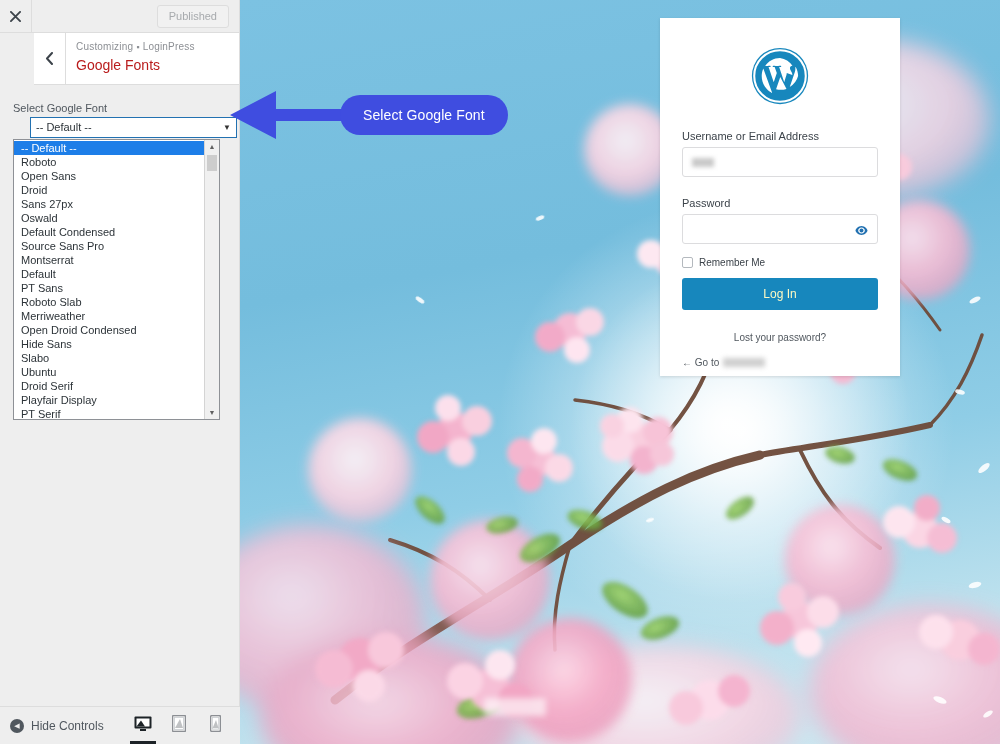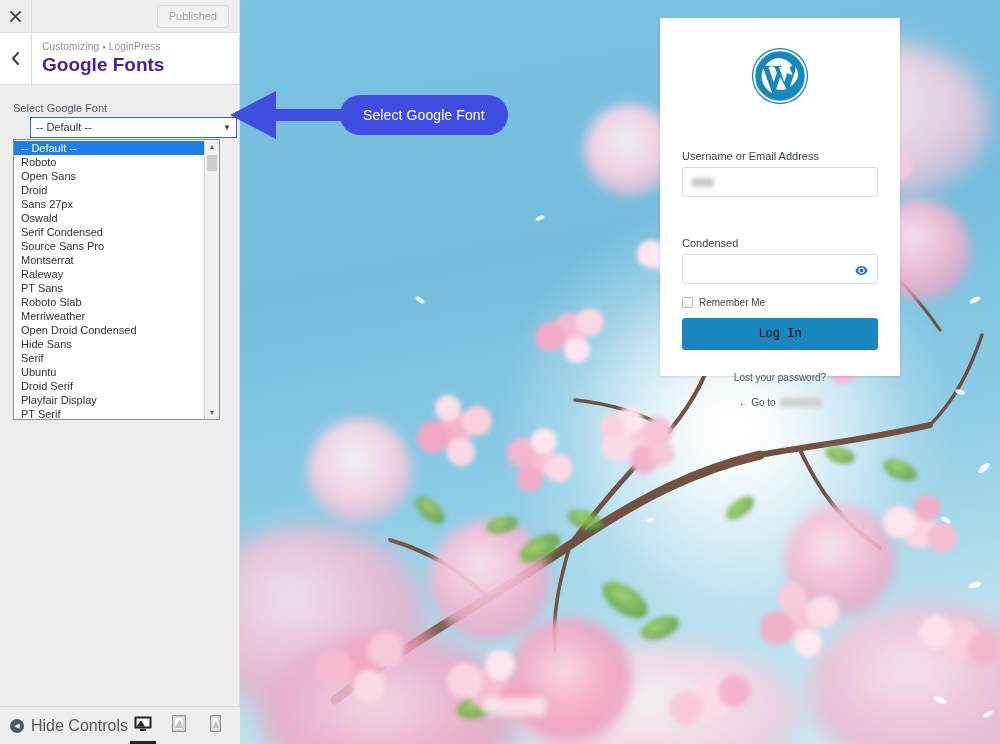--- a/index.html
+++ b/index.html
@@ -43,37 +43,37 @@
     font-size: 11px;
     padding: 4px 11px 5px;
     border-radius: 3px;
     cursor: default;
   }
   .cz-header {
     position: relative;
     height: 52px;
     background: #fff;
     border-bottom: 1px solid #ddd;
-    display: flex; align-items: stretch;
+    display: flex; align-items: stretch; margin-left: 34px;
   }
   .cz-back {
     width: 32px;
     display: flex; align-items: center; justify-content: center;
     border-right: 1px solid #ddd;
     color: #3c434a; font-size: 13px; font-weight: bold;
     cursor: pointer;
   }
   .cz-titles { padding: 7px 0 0 10px; }
   .cz-breadcrumb {
     font-size: 10px; color: #8c8f94; letter-spacing: .2px;
     line-height: 14px;
   }
   .cz-breadcrumb .sep { padding: 0 3px; font-size: 9px; }
   .cz-panel-title {
-    font-size: 19px; color: #4c1d95; font-weight: bold;
+    font-size: 14px; color: #b91c1c; font-weight: normal;
     line-height: 20px; margin-top: 1px;
   }
 
   .cz-body {
     position: absolute;
     top: 86px; left: 0; right: 0; bottom: 38px;
     background: #eeeeee;
     padding: 16px 13px 0 13px;
   }
   .field-label {
@@ -148,21 +148,21 @@
   }
   .hide-controls {
     display: flex; align-items: center;
     margin-left: 10px; cursor: pointer;
   }
   .hc-circle {
     width: 14px; height: 14px; border-radius: 50%;
     background: #50575e; color: #eee;
     font-size: 7px; line-height: 14px; text-align: center;
   }
-  .hc-label { font-size: 16px; color: #50575e; margin-left: 7px; }
+  .hc-label { font-size: 12px; color: #50575e; margin-left: 7px; }
   .device-btns {
     margin-left: auto; margin-right: 14px;
     display: flex; align-items: flex-end; gap: 14px;
   }
   .dev-btn {
     width: 22px; height: 28px;
     display: flex; align-items: center; justify-content: center;
     position: relative; cursor: pointer;
   }
   .dev-btn.active::after {
@@ -200,21 +200,21 @@
     left: 420px; top: 18px;
     width: 240px; height: 358px;
     background: #fff;
     box-shadow: 0 1px 3px rgba(0,0,0,.13);
     padding: 22px 22px 0;
     z-index: 10;
   }
   .wp-logo-wrap { display: flex; justify-content: center; margin-top: 6px; }
   .wp-label {
     font-size: 11px; color: #3c434a;
-    margin-top: 40px; margin-bottom: 5px; display: block;
+    margin-top: 20px; margin-bottom: 5px; display: block;
   }
   .wp-input {
     width: 100%; height: 30px;
     border: 1px solid #dcdcde;
     border-radius: 3px;
     background: #fff;
     position: relative;
     box-shadow: 0 0 0 transparent;
   }
   .wp-input .redact-inline {
@@ -236,33 +236,33 @@
   .wp-check {
     width: 11px; height: 11px;
     border: 1px solid #b4b9be;
     border-radius: 2px; background: #fff;
     cursor: pointer;
   }
   .wp-remember-label { font-size: 10px; color: #3c434a; margin-left: 6px; }
   .wp-submit {
     width: 100%; height: 32px;
     background: #1787bd;
-    color: #000000; border: none; border-radius: 3px;
+    color: #fef9c3; border: none; border-radius: 3px;
     font-size: 12px; margin-top: 10px;
     cursor: pointer;
-    font-family: Liberation Mono, monospace;
+    font-family: Liberation Sans, sans-serif;
   }
   .wp-lost {
     text-align: center; margin-top: 22px;
     font-size: 10px; color: #50575e; cursor: pointer;
   }
   .wp-goto {
     text-align: center; margin-top: 14px;
     font-size: 10px; color: #50575e; cursor: pointer;
-    display: flex; justify-content: center; align-items: center; gap: 4px;
+    display: flex; justify-content: flex-start; align-items: center; gap: 4px;
   }
   .wp-goto .redact-inline2 {
     display: inline-block;
     width: 42px; height: 9px;
     background: #cfcfcf;
     filter: blur(2.4px);
   }
 
   
   .callout-group { position: absolute; left: 218px; top: 84px; z-index: 60; }
@@ -506,21 +506,21 @@
             <path fill="#ffffff" d="M12.5 32c0-2.8.6-5.5 1.7-7.9l9.5 26.1C17.2 46.9 12.5 40 12.5 32zm32.7-1c0-1.7-.6-2.9-1.2-3.9-.7-1.2-1.4-2.2-1.4-3.4 0-1.4 1-2.6 2.5-2.6h.2A19.3 19.3 0 0 0 32 12.7c-6.6 0-12.4 3.4-15.8 8.5h1.2c1.6 0 4-.2 4-.2.8 0 .9 1.2.1 1.3 0 0-.8.1-1.7.2l5.5 16.2 3.3-9.8-2.3-6.4c-.8-.1-1.6-.2-1.6-.2-.8 0-.7-1.3.1-1.3 0 0 2.4.2 3.9.2 1.6 0 4-.2 4-.2.8 0 .9 1.2.1 1.3 0 0-.8.1-1.7.2l5.4 16.1 1.5-5c.7-2.1 1.2-3.6 1.2-4.9zM32.3 33.1l-4.5 13a19.4 19.4 0 0 0 11.1-.3l-.1-.2-6.5-12.5zm16-10.6c.1.5.1 1 .1 1.6 0 1.6-.3 3.4-1.2 5.6l-4.8 13.9A19.3 19.3 0 0 0 51.3 32c0-3.4-.9-6.6-2.4-9.4l-.6-.1z"></path>
           </svg>
         </span>
       </div>
 
       <label class="wp-label">Username or Email Address</label>
       <div class="wp-input">
         <span class="redact-inline"></span>
       </div>
 
-      <label class="wp-label">Condensed</label>
+      <label class="wp-label">Password</label>
       <div class="wp-input">
         <span class="wp-eye">
           <svg width="15" height="15" viewBox="0 0 20 20" aria-hidden="true">
             <path d="M10 4C5.5 4 2 8.2 2 10s3.5 6 8 6 8-4.2 8-6-3.5-6-8-6zm0 10c-2.4 0-4.4-1.8-4.4-4S7.6 6 10 6s4.4 1.8 4.4 4-2 4-4.4 4z" fill="#2271b1"></path>
             <circle cx="10" cy="10" r="2.6" fill="#2271b1"></circle>
           </svg>
         </span>
       </div>
 
       <div class="wp-remember">
@@ -575,30 +575,30 @@
         </div>
 
         <div class="font-list">
           <div class="font-list-inner" id="font-list-inner">
               <div class="font-opt selected">-- Default --</div>
               <div class="font-opt">Roboto</div>
               <div class="font-opt">Open Sans</div>
               <div class="font-opt">Droid</div>
               <div class="font-opt">Sans 27px</div>
               <div class="font-opt">Oswald</div>
-              <div class="font-opt">Serif Condensed</div>
+              <div class="font-opt">Default Condensed</div>
               <div class="font-opt">Source Sans Pro</div>
               <div class="font-opt">Montserrat</div>
-              <div class="font-opt">Raleway</div>
+              <div class="font-opt">Default</div>
               <div class="font-opt">PT Sans</div>
               <div class="font-opt">Roboto Slab</div>
               <div class="font-opt">Merriweather</div>
               <div class="font-opt">Open Droid Condensed</div>
               <div class="font-opt">Hide Sans</div>
-              <div class="font-opt">Serif</div>
+              <div class="font-opt">Slabo</div>
               <div class="font-opt">Ubuntu</div>
               <div class="font-opt">Droid Serif</div>
               <div class="font-opt">Playfair Display</div>
               <div class="font-opt">PT Serif</div>
             </div>
           <div class="font-sb">
             <div class="sb-arrow sb-up">▲</div>
             <div class="sb-thumb"></div>
             <div class="sb-arrow sb-down">▼</div>
           </div>

